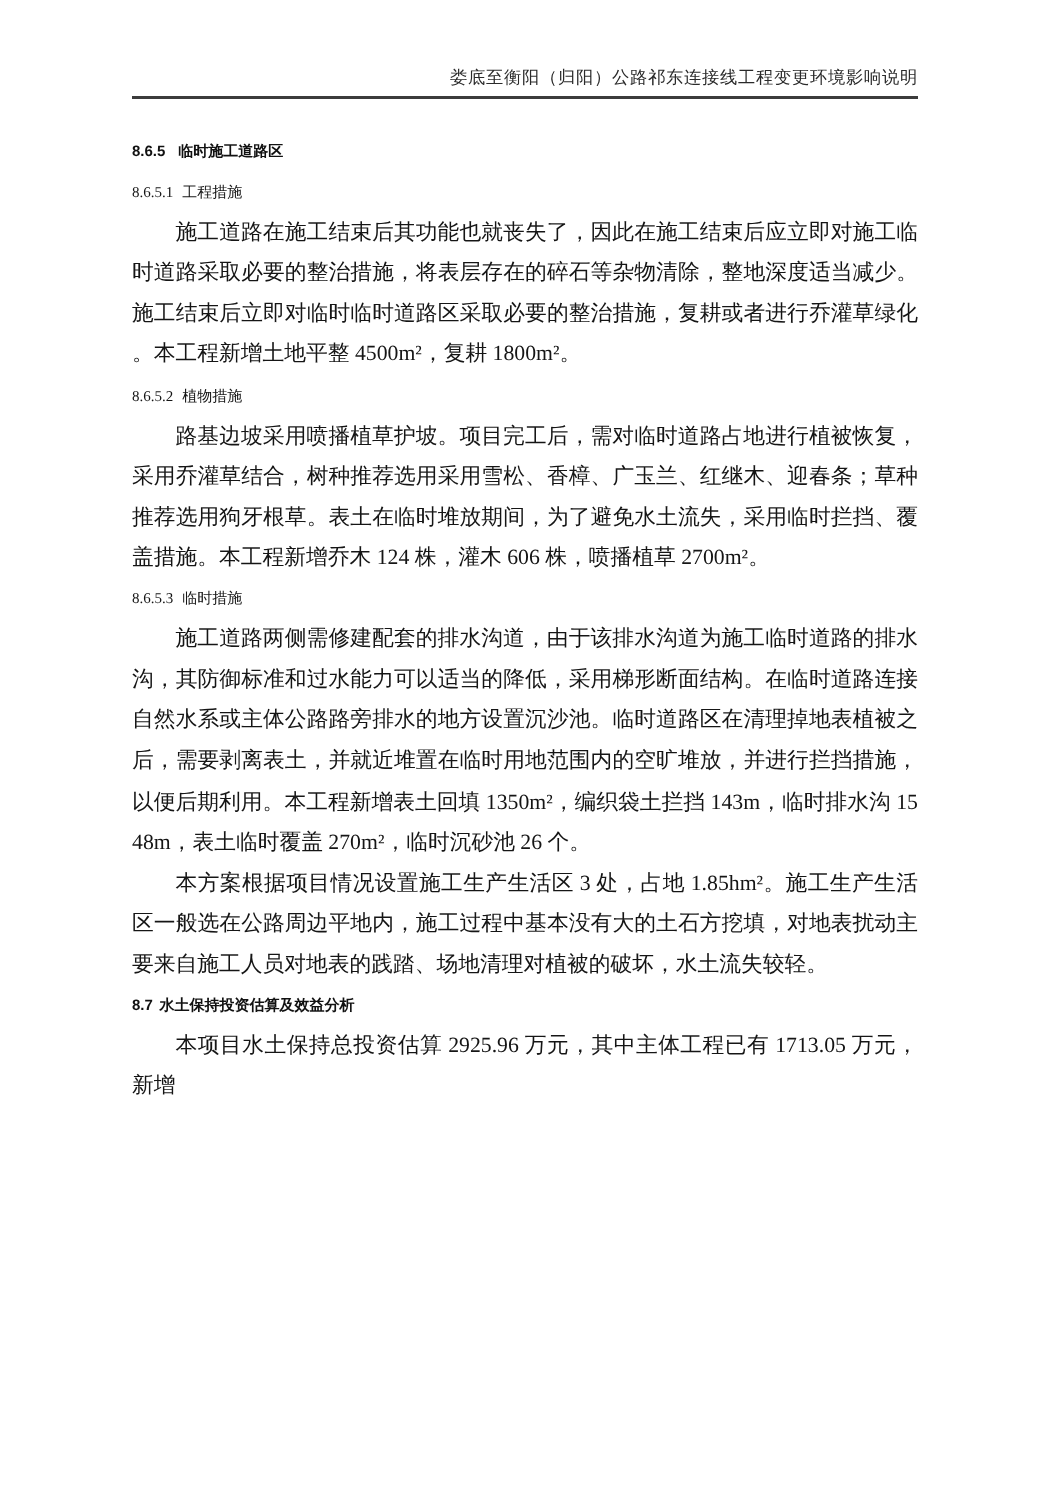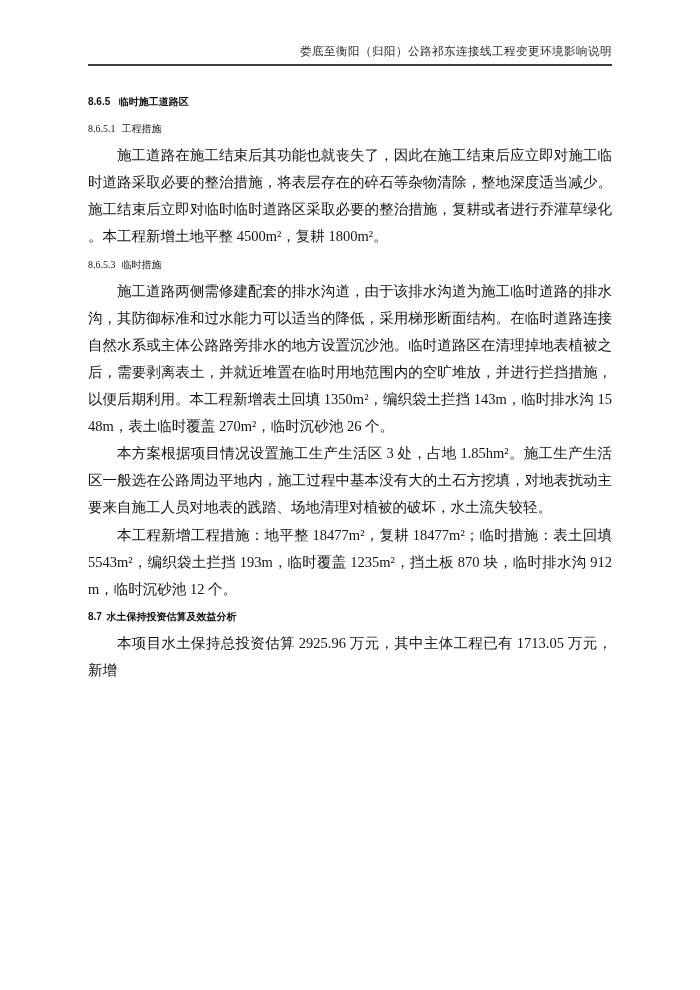--- a/index.html
+++ b/index.html
@@ -85,31 +85,32 @@
   </div>
 
   <div class="content">
 
     <h2 class="sec-h"><span class="h-num">8.6.5</span><span class="h-title">临时施工道路区</span></h2>
 
     <h3 class="sec-h sub"><span class="h-num">8.6.5.1</span><span class="h-title">工程措施</span></h3>
 
     <p class="para">施工道路在施工结束后其功能也就丧失了，因此在施工结束后应立即对施工临时道路采取必要的整治措施，将表层存在的碎石等杂物清除，整地深度适当减少。施工结束后立即对临时临时道路区采取必要的整治措施，复耕或者进行乔灌草绿化。本工程新增土地平整 4500m²，复耕 1800m²。</p>
 
+    <h3 class="sec-h sub"><span class="h-num">8.6.5.2</span><span class="h-title">植物措施</span></h3>
 
+    <p class="para">路基边坡采用喷播植草护坡。项目完工后，需对临时道路占地进行植被恢复，采用乔灌草结合，树种推荐选用采用雪松、香樟、广玉兰、红继木、迎春条；草种推荐选用狗牙根草。表土在临时堆放期间，为了避免水土流失，采用临时拦挡、覆盖措施。本工程新增乔木 124 株，灌木 606 株，喷播植草 2700m²。</p>
 
     <h3 class="sec-h sub"><span class="h-num">8.6.5.3</span><span class="h-title">临时措施</span></h3>
 
     <p class="para">施工道路两侧需修建配套的排水沟道，由于该排水沟道为施工临时道路的排水沟，其防御标准和过水能力可以适当的降低，采用梯形断面结构。在临时道路连接自然水系或主体公路路旁排水的地方设置沉沙池。临时道路区在清理掉地表植被之后，需要剥离表土，并就近堆置在临时用地范围内的空旷堆放，并进行拦挡措施，以便后期利用。本工程新增表土回填 1350m²，编织袋土拦挡 143m，临时排水沟 1548m，表土临时覆盖 270m²，临时沉砂池 26 个。</p>
 
 
     <p class="para">本方案根据项目情况设置施工生产生活区 3 处，占地 1.85hm²。施工生产生活区一般选在公路周边平地内，施工过程中基本没有大的土石方挖填，对地表扰动主要来自施工人员对地表的践踏、场地清理对植被的破坏，水土流失较轻。</p>
 
 
-    <p class="para">本工程新增工程措施：地平整 18477m²，复耕 18477m²；临时措施：表土回填 5543m²，编织袋土拦挡 193m，临时覆盖 1235m²，挡土板 870 块，临时排水沟 912m，临时沉砂池 12 个。</p>
 
     <h2 class="sec-h tight"><span class="h-num">8.7</span><span class="h-title">水土保持投资估算及效益分析</span></h2>
 
     <p class="para">本项目水土保持总投资估算 2925.96 万元，其中主体工程已有 1713.05 万元，新增</p>
 
   </div>
 
   <div class="footer">
     <span>107</span>
   </div>

